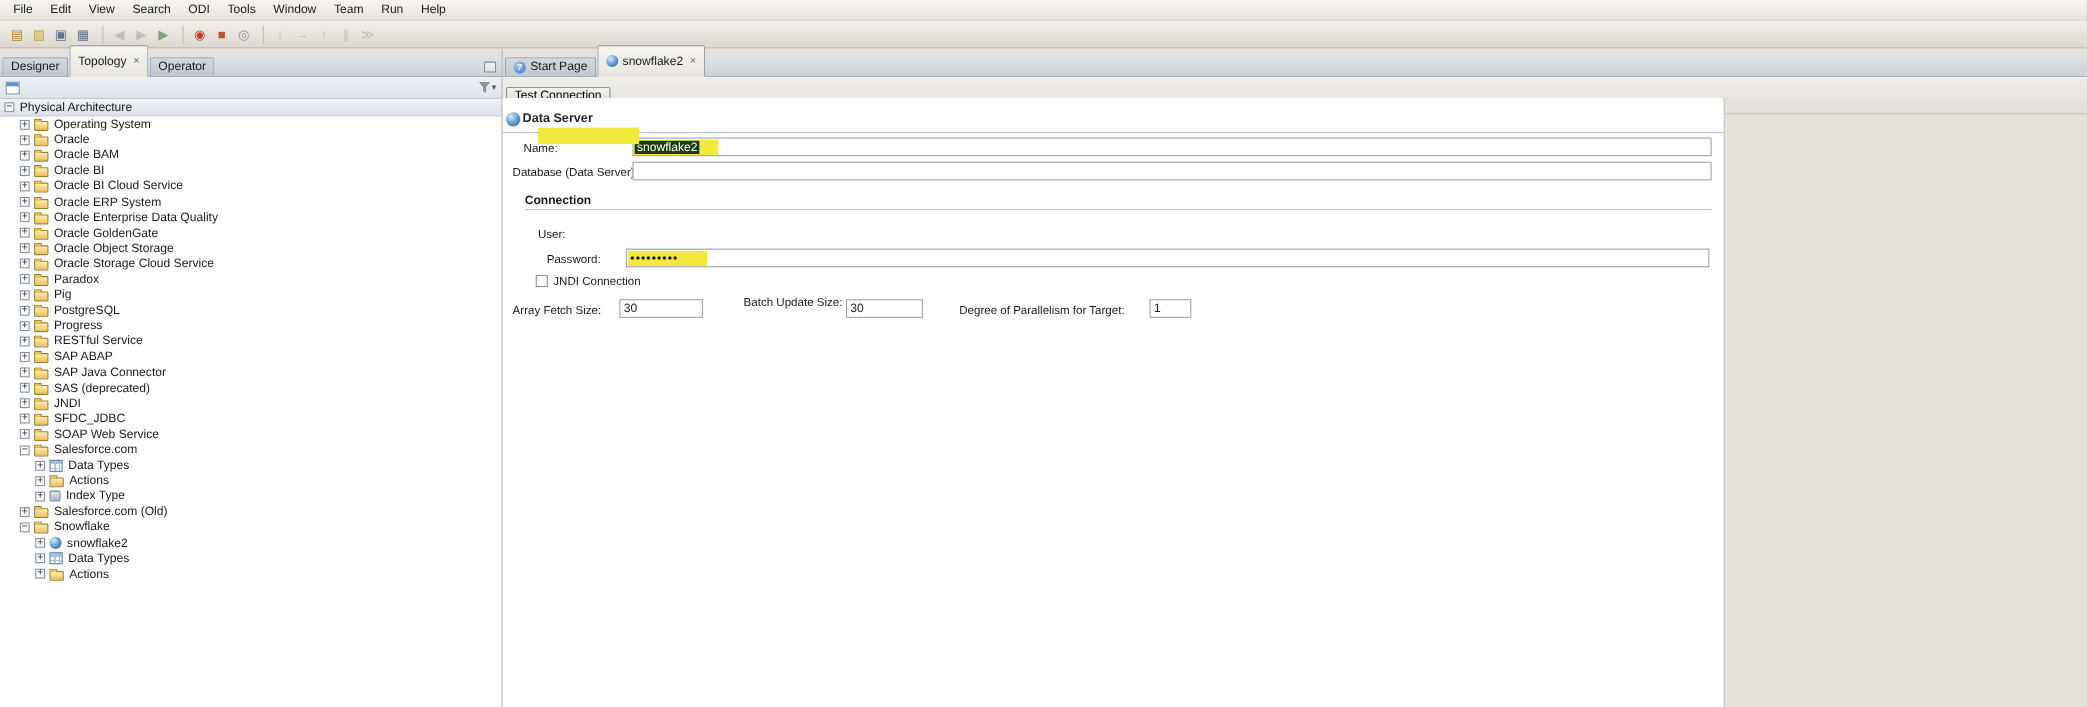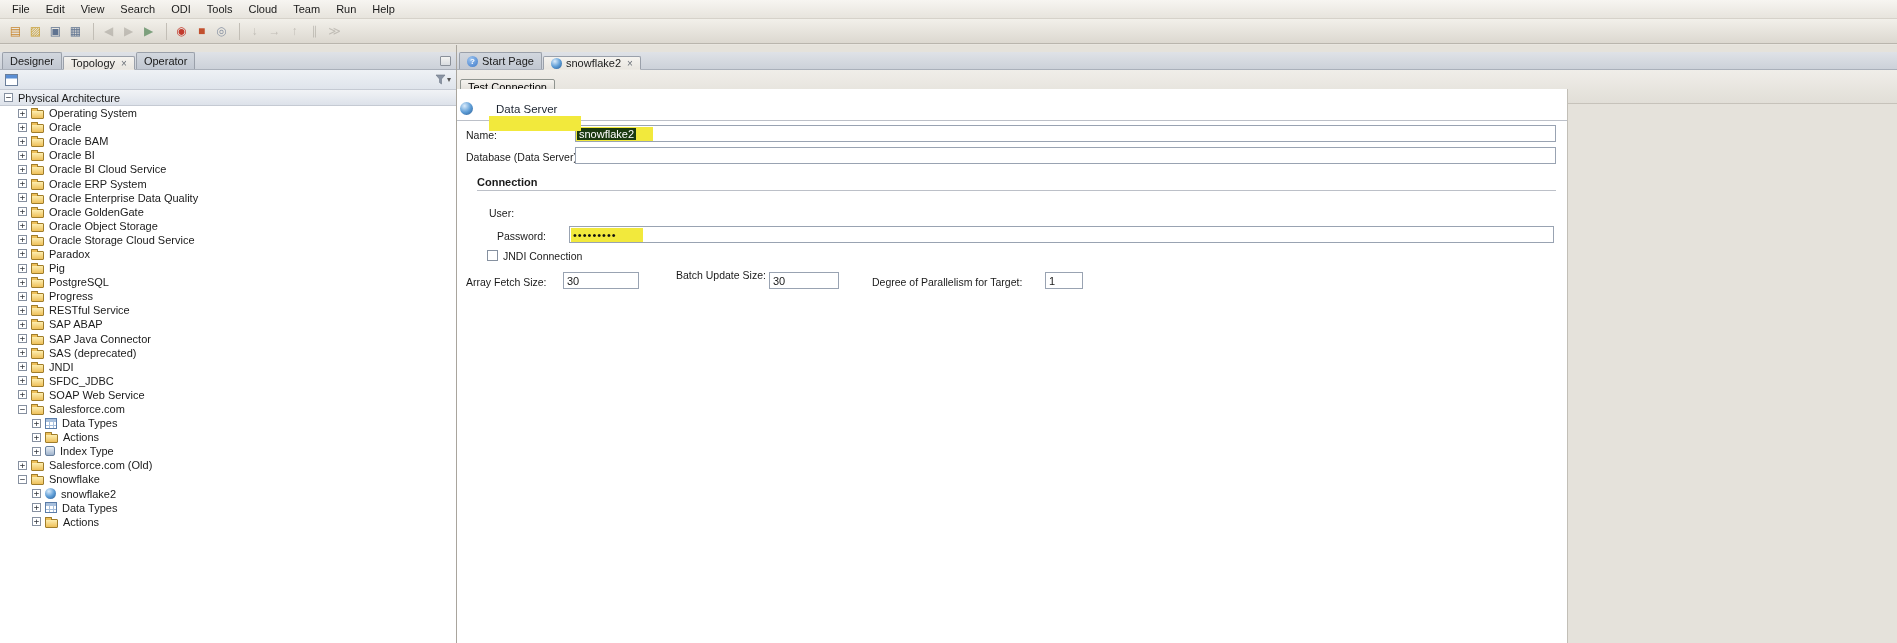--- a/index.html
+++ b/index.html
@@ -17,21 +17,21 @@
 
   
   .workspace{position:absolute;top:45px;left:0;right:0;bottom:0}
   .left-panel{position:absolute;left:0;top:0;bottom:0;width:456px;padding-top:7px;background:#e5e2db}
   .splitter{position:absolute;left:456px;top:0;bottom:0;width:1px;background:#a9a59d}
   .right-panel{position:absolute;left:457px;top:0;right:0;bottom:0;padding-top:7px;background:#e5e2db}
 
   
   .tabrow{height:18px;display:flex;align-items:flex-end;background:linear-gradient(#dfe2e7,#ccd1d9);padding:0 2px;border-bottom:1px solid #aab0ba;position:relative}
   .tab{height:17px;display:flex;align-items:center;gap:4px;padding:0 7px;border:1px solid #9aa0aa;border-bottom:none;background:linear-gradient(#d2d7de,#c1c7d1);margin-right:1px;border-radius:2px 2px 0 0;cursor:default}
-  .tab.active{background:linear-gradient(#f5f3ef,#e9e6e0);height:14px;margin-bottom:-1px;border-bottom:1px solid #ece9e3}
+  .tab.active{background:linear-gradient(#f5f3ef,#e9e6e0);height:29px;margin-bottom:-1px;border-bottom:1px solid #ece9e3}
   .tabclose{color:#6a7078;font-size:10px;margin-left:2px}
   .tabic{flex:none}
   .tabrow-end{position:absolute;right:5px;top:4px;width:11px;height:10px;border:1px solid #8a9099;background:linear-gradient(#f4f4f2,#d9dce0);border-radius:1px}
 
   
   .lp-toolbar{height:20px;background:linear-gradient(#eef1f5,#dfe4eb);border-bottom:1px solid #c5cad3;display:flex;align-items:center;padding:0 5px}
   .lp-spacer{flex:1}
   .pa-header{height:16px;background:linear-gradient(#f1f3f6,#dde2ea);border-bottom:1px solid #c5cad3;display:flex;align-items:center;gap:5px;padding-left:4px}
   .tree{position:absolute;top:61px;left:0;right:0;bottom:0;background:#fff;overflow:hidden}
   .trow{height:14.1px;display:flex;align-items:center;gap:4px;white-space:nowrap;cursor:default}
@@ -50,21 +50,21 @@
 
   
   .subtoolbar{height:34px;background:linear-gradient(#f0eee9,#e1ded7);border-bottom:1px solid #c6c2ba;display:flex;align-items:center;padding-left:3px}
   .btn{font-size:11px;padding:1px 7px;background:linear-gradient(#f6f4f0,#dbd8d1);border:1px solid #8f948f;border-radius:2px;cursor:default}
   .editor{position:absolute;top:44px;left:0;bottom:0;width:1111px;background:#fff;border-right:1px solid #c2bfb7;display:flex}
   .nav{width:131px;padding-top:9px}
   .nav-item{line-height:16.5px;padding-left:13px;cursor:default}
   .nav-item.active{font-weight:bold}
   .form{flex:1;position:relative;font-size:11px}
 
-  .form-title{position:absolute;top:13px;left:3px;display:flex;align-items:flex-end;gap:23px;font-weight:normal;font-size:11.5px;color:#1c2430}
+  .form-title{position:absolute;top:13px;left:3px;display:flex;align-items:flex-start;gap:2px;font-weight:bold;font-size:11.5px;color:#1c2430}
   .hr{position:absolute;left:0;right:0;border-top:1px solid #bcc0c8}
   .flabel{position:absolute;white-space:nowrap;font-size:10.5px}
   .fbold{position:absolute;font-weight:bold;font-size:11px;white-space:nowrap}
   .ffield{position:absolute;height:17px;background:#fff;border:1px solid #99a3b2;display:flex;align-items:center;padding:0 3px;font-size:11px;overflow:hidden}
 
   .hl-marker{position:absolute;left:32px;top:27px;width:92px;height:15px;background:#f2e93c;z-index:3}
   .sel-wrap{background:#f2e93c;display:inline-flex;align-items:center;height:14px;padding-left:1px}
   .sel{background:#1b3a10;color:#fff;padding:0 2px}
   .hl-tail{display:inline-block;width:17px;height:14px;background:#f2e93c}
   .hl-text{background:#f2e93c;height:14px;display:inline-flex;align-items:center;padding:0 20px 0 2px;color:#111}
@@ -76,21 +76,21 @@
 
 <div class="app">
 
   <div class="menubar">
       <span class="menu-item">File</span>
       <span class="menu-item">Edit</span>
       <span class="menu-item">View</span>
       <span class="menu-item">Search</span>
       <span class="menu-item">ODI</span>
       <span class="menu-item">Tools</span>
-      <span class="menu-item">Cloud</span>
+      <span class="menu-item">Window</span>
       <span class="menu-item">Team</span>
       <span class="menu-item">Run</span>
       <span class="menu-item">Help</span>
     </div>
 
   <div class="toolbar">
       <span class="tb-icon" style="color: rgb(200, 134, 46);">▤</span>
       <span class="tb-icon" style="color: rgb(201, 162, 58);">▨</span>
       <span class="tb-icon" style="color: rgb(95, 115, 144);">▣</span>
       <span class="tb-icon" style="color: rgb(95, 115, 144);">▦</span>
@@ -321,21 +321,21 @@
 
         <div class="form">
           <div class="form-title">
             <span class="icon-server" style="width:13px;height:13px"></span>
             <span>Data Server</span>
           </div>
           <div class="hr" style="top:31px"></div>
 
           <div class="hl-marker"></div>
 
-          <span class="flabel" style="left:9px;top:40px">Name:</span>
+          <span class="flabel" style="left:19px;top:40px">Name:</span>
           <div class="ffield" style="left:118px;right:11px;top:36px;padding:0">
             <span class="sel-wrap">
                 <span class="sel">snowflake2</span>
               </span>
               <span class="hl-tail"></span>
           </div>
 
           <span class="flabel" style="left:9px;top:62px">Database (Data Server):</span>
           <div class="ffield" style="left:118px;right:11px;top:58px"></div>
 

